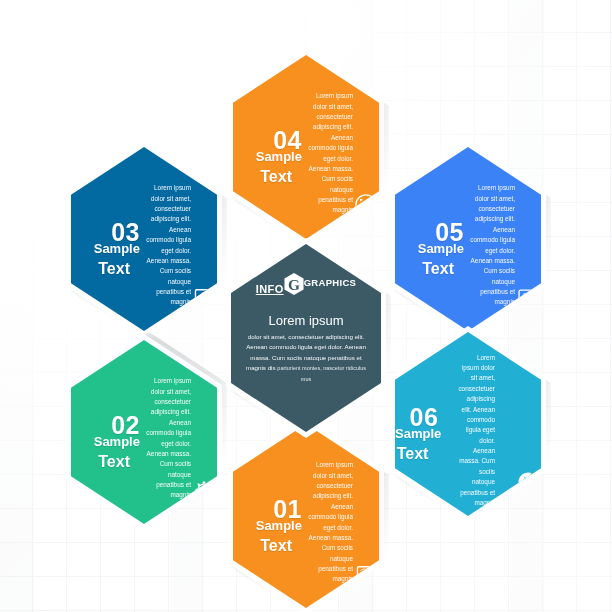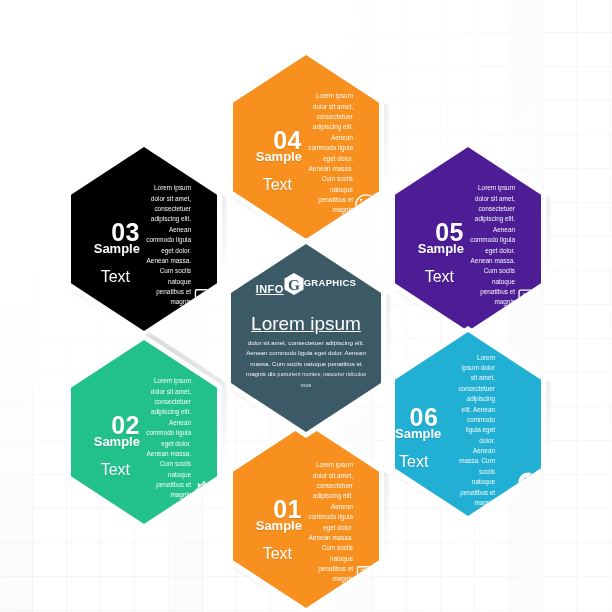--- a/index.html
+++ b/index.html
@@ -75,23 +75,22 @@
     letter-spacing:.5px;
     text-shadow:0 1px 1px rgba(0,0,0,.12);
   }
   .sample{
     position:absolute;left:0;right:0;top:20px;
     font-size:13px;font-weight:bold;line-height:1;
     text-shadow:0 1px 1px rgba(0,0,0,.12);
   }
   .textword{
     position:absolute;right:10px;top:39px;
-    font-size:16px;font-weight:normal;line-height:1;
+    font-size:16px;font-weight:bold;line-height:1;
     text-shadow:0 1px 1px rgba(0,0,0,.12);
-    margin-top:8px;
   }
   .body{
     width:108px;
     font-size:6.4px;line-height:1.62;
     margin-top:2px;
     opacity:.96;
   }
   .icon-wrap{
     margin-top:auto;margin-bottom:21px;
     width:26px;height:26px;
@@ -123,21 +122,21 @@
   }
   .logo .badge{
     position:relative;width:22px;height:24px;margin:0 -1px 0 -1px;
   }
   .logo .badge svg{width:22px;height:24px;display:block;}
   .logo .graphics{
     font-size:9.5px;font-weight:bold;letter-spacing:.3px;
     align-self:flex-start;margin-top:7px;
   }
   .center-title{
-    font-size:19px;line-height:1;margin-bottom:5px;text-decoration:underline;
+    font-size:13px;line-height:1;margin-bottom:5px;
   }
   .center-body{
     width:128px;font-size:6.2px;line-height:1.68;opacity:.95;
   }
   .center-body .small{font-size:5.5px;opacity:.9;}
 </style>
 </head>
 <body>
 
 <div id="stage">
@@ -164,41 +163,41 @@
           <rect x="11.6" y="16.5" width="2" height="4" fill="#fff" stroke="none"></rect>
           <rect x="15" y="13.6" width="2" height="6.9" fill="#fff" stroke="none"></rect>
           <rect x="18.4" y="15.2" width="2" height="5.3" fill="#fff" stroke="none"></rect>
         </svg>
       </div>
     </div>
   </div>
 
   <div class="hex-shadow" style="left:66px;top:141px;"></div>
   <div class="hex" style="left:66px;top:141px;">
-    <div class="hex-inner" id="inner-03" style="background: #000000;">
+    <div class="hex-inner" id="inner-03" style="background: #0369a1;">
       <div class="head">
         <div class="num">03</div>
         <div class="sample">Sample</div>
         <div class="textword">Text</div>
       </div>
       <div class="body">Lorem ipsum dolor sit amet, consectetuer adipiscing elit. Aenean commodo ligula eget dolor. Aenean massa. Cum sociis natoque penatibus et magnis</div>
       <div class="icon-wrap">
         <svg viewBox="0 0 32 32" fill="none" stroke="#fff" stroke-width="1.7">
           <rect x="5.5" y="7" width="21" height="14.5" rx="1.6"></rect>
           <path d="M13 21.5 L13 24.5 M19 21.5 L19 24.5 M11 25.2 L21 25.2" stroke-width="1.7" stroke-linecap="round"></path>
           <circle cx="16" cy="14.2" r="4.1" fill="#fff" stroke="none"></circle>
           <path d="M16 14.2 L16 10.1 A4.1 4.1 0 0 1 19.7 12.6 Z" fill="#22B0D5" stroke="none"></path>
         </svg>
       </div>
     </div>
   </div>
 
   <div class="hex-shadow" style="left:390px;top:141px;"></div>
   <div class="hex" style="left:390px;top:141px;">
-    <div class="hex-inner" id="inner-05" style="background: #4c1d95;">
+    <div class="hex-inner" id="inner-05" style="background: #3b82f6;">
       <div class="head">
         <div class="num">05</div>
         <div class="sample">Sample</div>
         <div class="textword">Text</div>
       </div>
       <div class="body">Lorem ipsum dolor sit amet, consectetuer adipiscing elit. Aenean commodo ligula eget dolor. Aenean massa. Cum sociis natoque penatibus et magnis</div>
       <div class="icon-wrap">
         <svg viewBox="0 0 32 32" fill="none" stroke="#fff" stroke-width="1.7">
           <rect x="5" y="7.5" width="22" height="17" rx="1.8"></rect>
           <circle cx="12" cy="14" r="2.6" fill="#fff" stroke="none"></circle>

